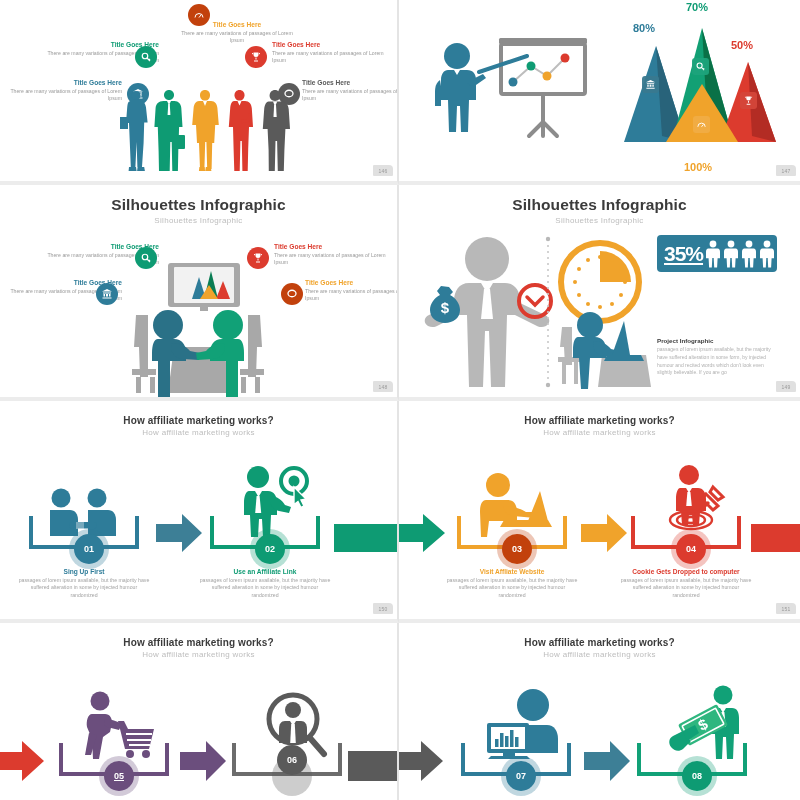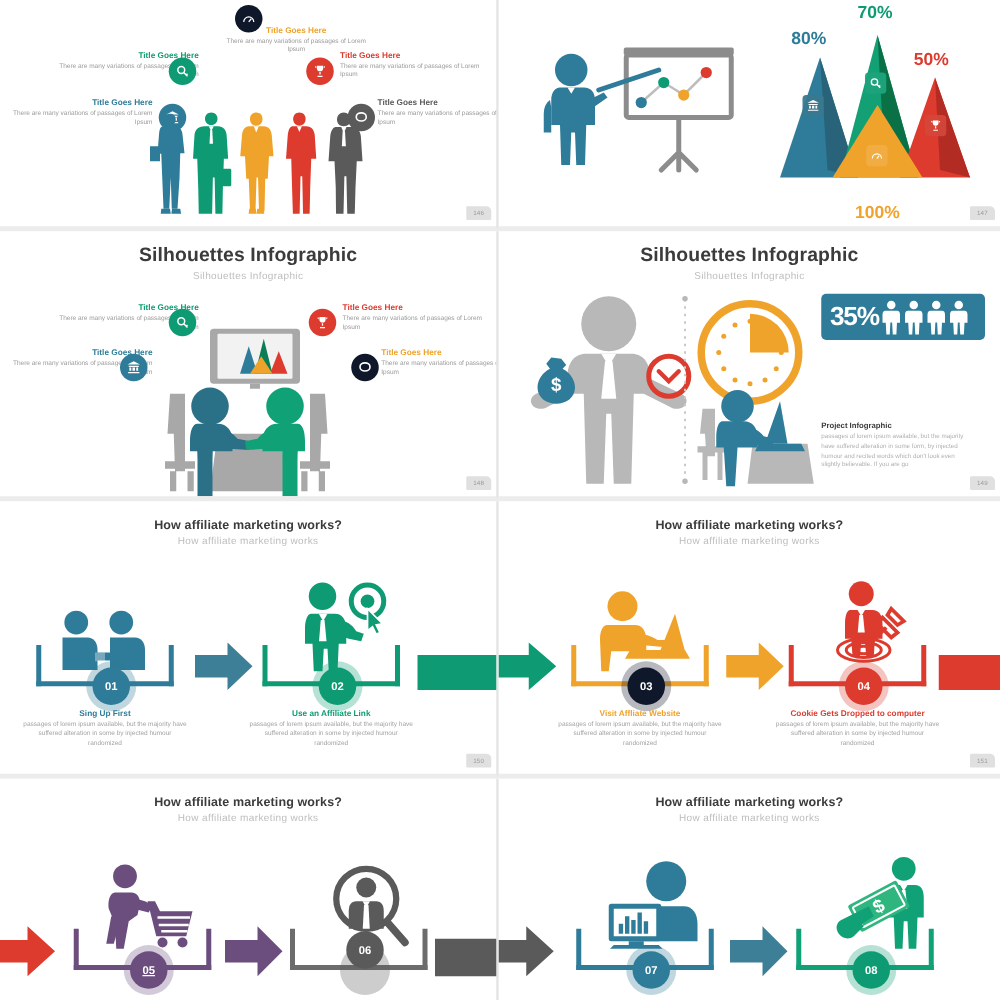--- a/index.html
+++ b/index.html
@@ -66,35 +66,35 @@
   .cicon {
     position:absolute;
     width:22px; height:22px; border-radius:50%;
     display:flex; align-items:center; justify-content:center;
     color:#fff; font-size:10px;
   }
 
   
   .c-teal   { background:#2E7C99; } .t-teal   { color:#2E7C99; }
   .c-green  { background:#0E9B73; } .t-green  { color:#0E9B73; }
-  .c-orange { background:#0f172a; } .t-orange { color:#F0A32B; }
+  .c-orange { background:#c2410c; } .t-orange { color:#F0A32B; }
   .c-red    { background:#DC3B2E; } .t-red    { color:#DC3B2E; }
   .c-gray   { background:#5A5A5A; } .t-gray   { color:#5A5A5A; }
   .c-purple { background:#6B4E7D; }
 
   
   .sil-row {
     position:absolute; left:118px; bottom:6px;
     width:168px; height:86px;
     display:flex; align-items:flex-end; gap:1px;
   }
   .sil { flex:1; height:100%; }
 
   
-  .pyr-label { position:absolute; font-size:14px; font-weight:bold; }
+  .pyr-label { position:absolute; font-size:11px; font-weight:bold; }
   .bracket {
     position:absolute;
     border-left:4px solid; border-right:4px solid; border-bottom:4px solid;
     height:33px;
   }
   .numcirc {
     position:absolute;
     width:30px; height:30px; border-radius:50%;
     display:flex; align-items:center; justify-content:center;
     color:#fff; font-size:9px; font-weight:bold;
@@ -413,21 +413,21 @@
       <path fill="#B8B8B8" d="M48 48h44l5 32H44z"></path>
 
       <circle cx="36" cy="18" r="13" fill="#2E7C99"></circle>
       <path fill="#2E7C99" d="M25 30h16c7 0 11 5 11 13v8H36l-2 31h-7l-2-31h-6V43c0-8 2-13 5-13z"></path>
       <path fill="#2E7C99" d="M40 34c7 0 13 3 17 8l8 2-1 6-14-1c-5 0-9-4-11-8z"></path>
 
       <path fill="#2E7C99" d="M70 14l6 34H58z"></path>
       <path fill="#2E7C99" d="M53 48h34l3 6H50z"></path>
     </svg>
 
-    <div class="pctbar c-teal" style="left:258px; top:50px; width:131px; height:37px;">
+    <div class="pctbar c-teal" style="left:258px; top:50px; width:120px; height:37px;text-decoration:underline;">
       <span class="pctnum">35%</span>
       <svg width="72" height="28" viewBox="0 0 72 28" style="margin-left:2px;">
         <g fill="#fff">
           <g>
               <circle cx="8" cy="4" r="3.4"></circle>
               <path d="M3.4 8.5h9.2c1.6 0 2.4 1.3 2.4 3.2v6.5h-2.4l-.5 9.3H9.2L8.7 18H7.3l-.5 9.5H4.1L3.6 18.2H1V11.7c0-1.9.8-3.2 2.4-3.2z"></path>
             </g>
           <g transform="translate(18,0)">
               <circle cx="8" cy="4" r="3.4"></circle>
               <path d="M3.4 8.5h9.2c1.6 0 2.4 1.3 2.4 3.2v6.5h-2.4l-.5 9.3H9.2L8.7 18H7.3l-.5 9.5H4.1L3.6 18.2H1V11.7c0-1.9.8-3.2 2.4-3.2z"></path>

